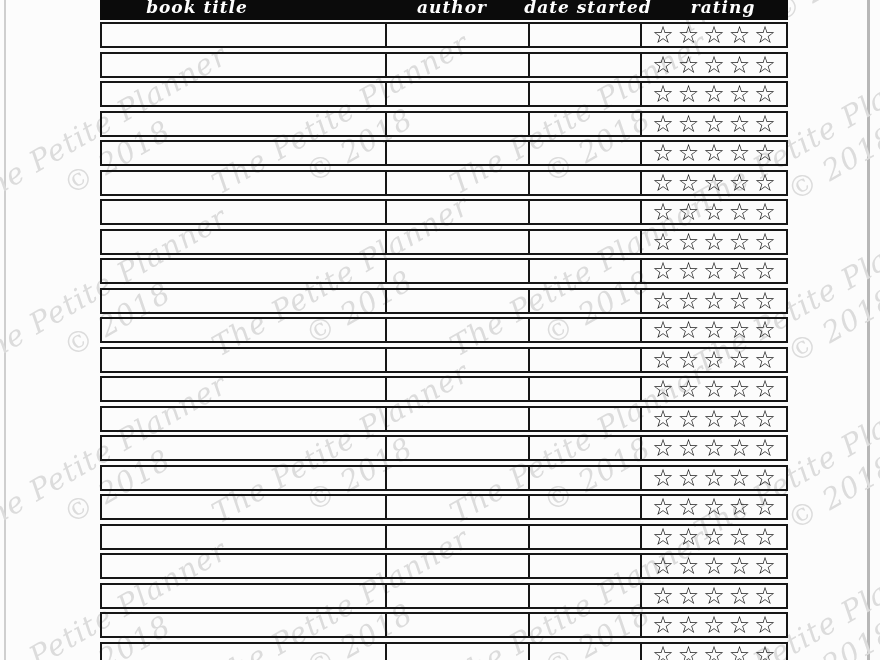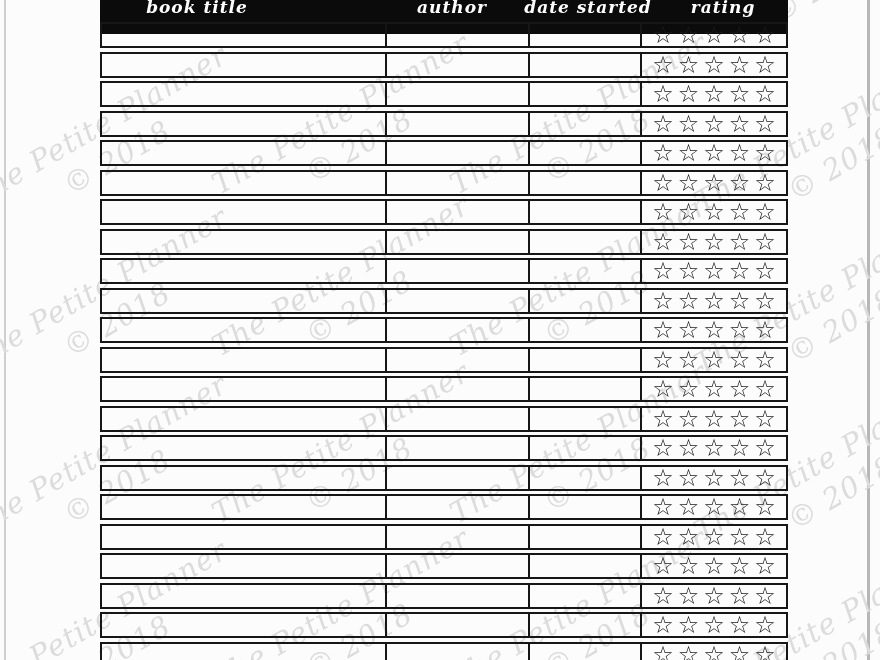--- a/index.html
+++ b/index.html
@@ -21,21 +21,21 @@
   .wm{
     position:absolute; width:300px; margin-left:-150px; text-align:center;
     transform:rotate(-30deg); color:var(--wm);
     font:italic 29px/37px "DejaVu Serif", serif;
     white-space:nowrap; letter-spacing:1px;
   }
 
   
   .log-table{position:absolute; left:100px; top:0; width:688px; z-index:2;}
   .thead{
-    position:relative; height:34px; background:var(--header-bg);
+    position:relative; height:20px; background:var(--header-bg);
     overflow:hidden;
   }
   .th{
     position:absolute; top:-3px; transform:translateX(-50%);
     color:#ffffff; font:italic 700 17px/20px "DejaVu Serif", serif;
     letter-spacing:1px; white-space:nowrap;
   }
   .tbody{position:absolute; left:0; top:22px; width:688px;}
   .row{
     box-sizing:border-box; width:688px; height:26px; margin-bottom:3.5px;

